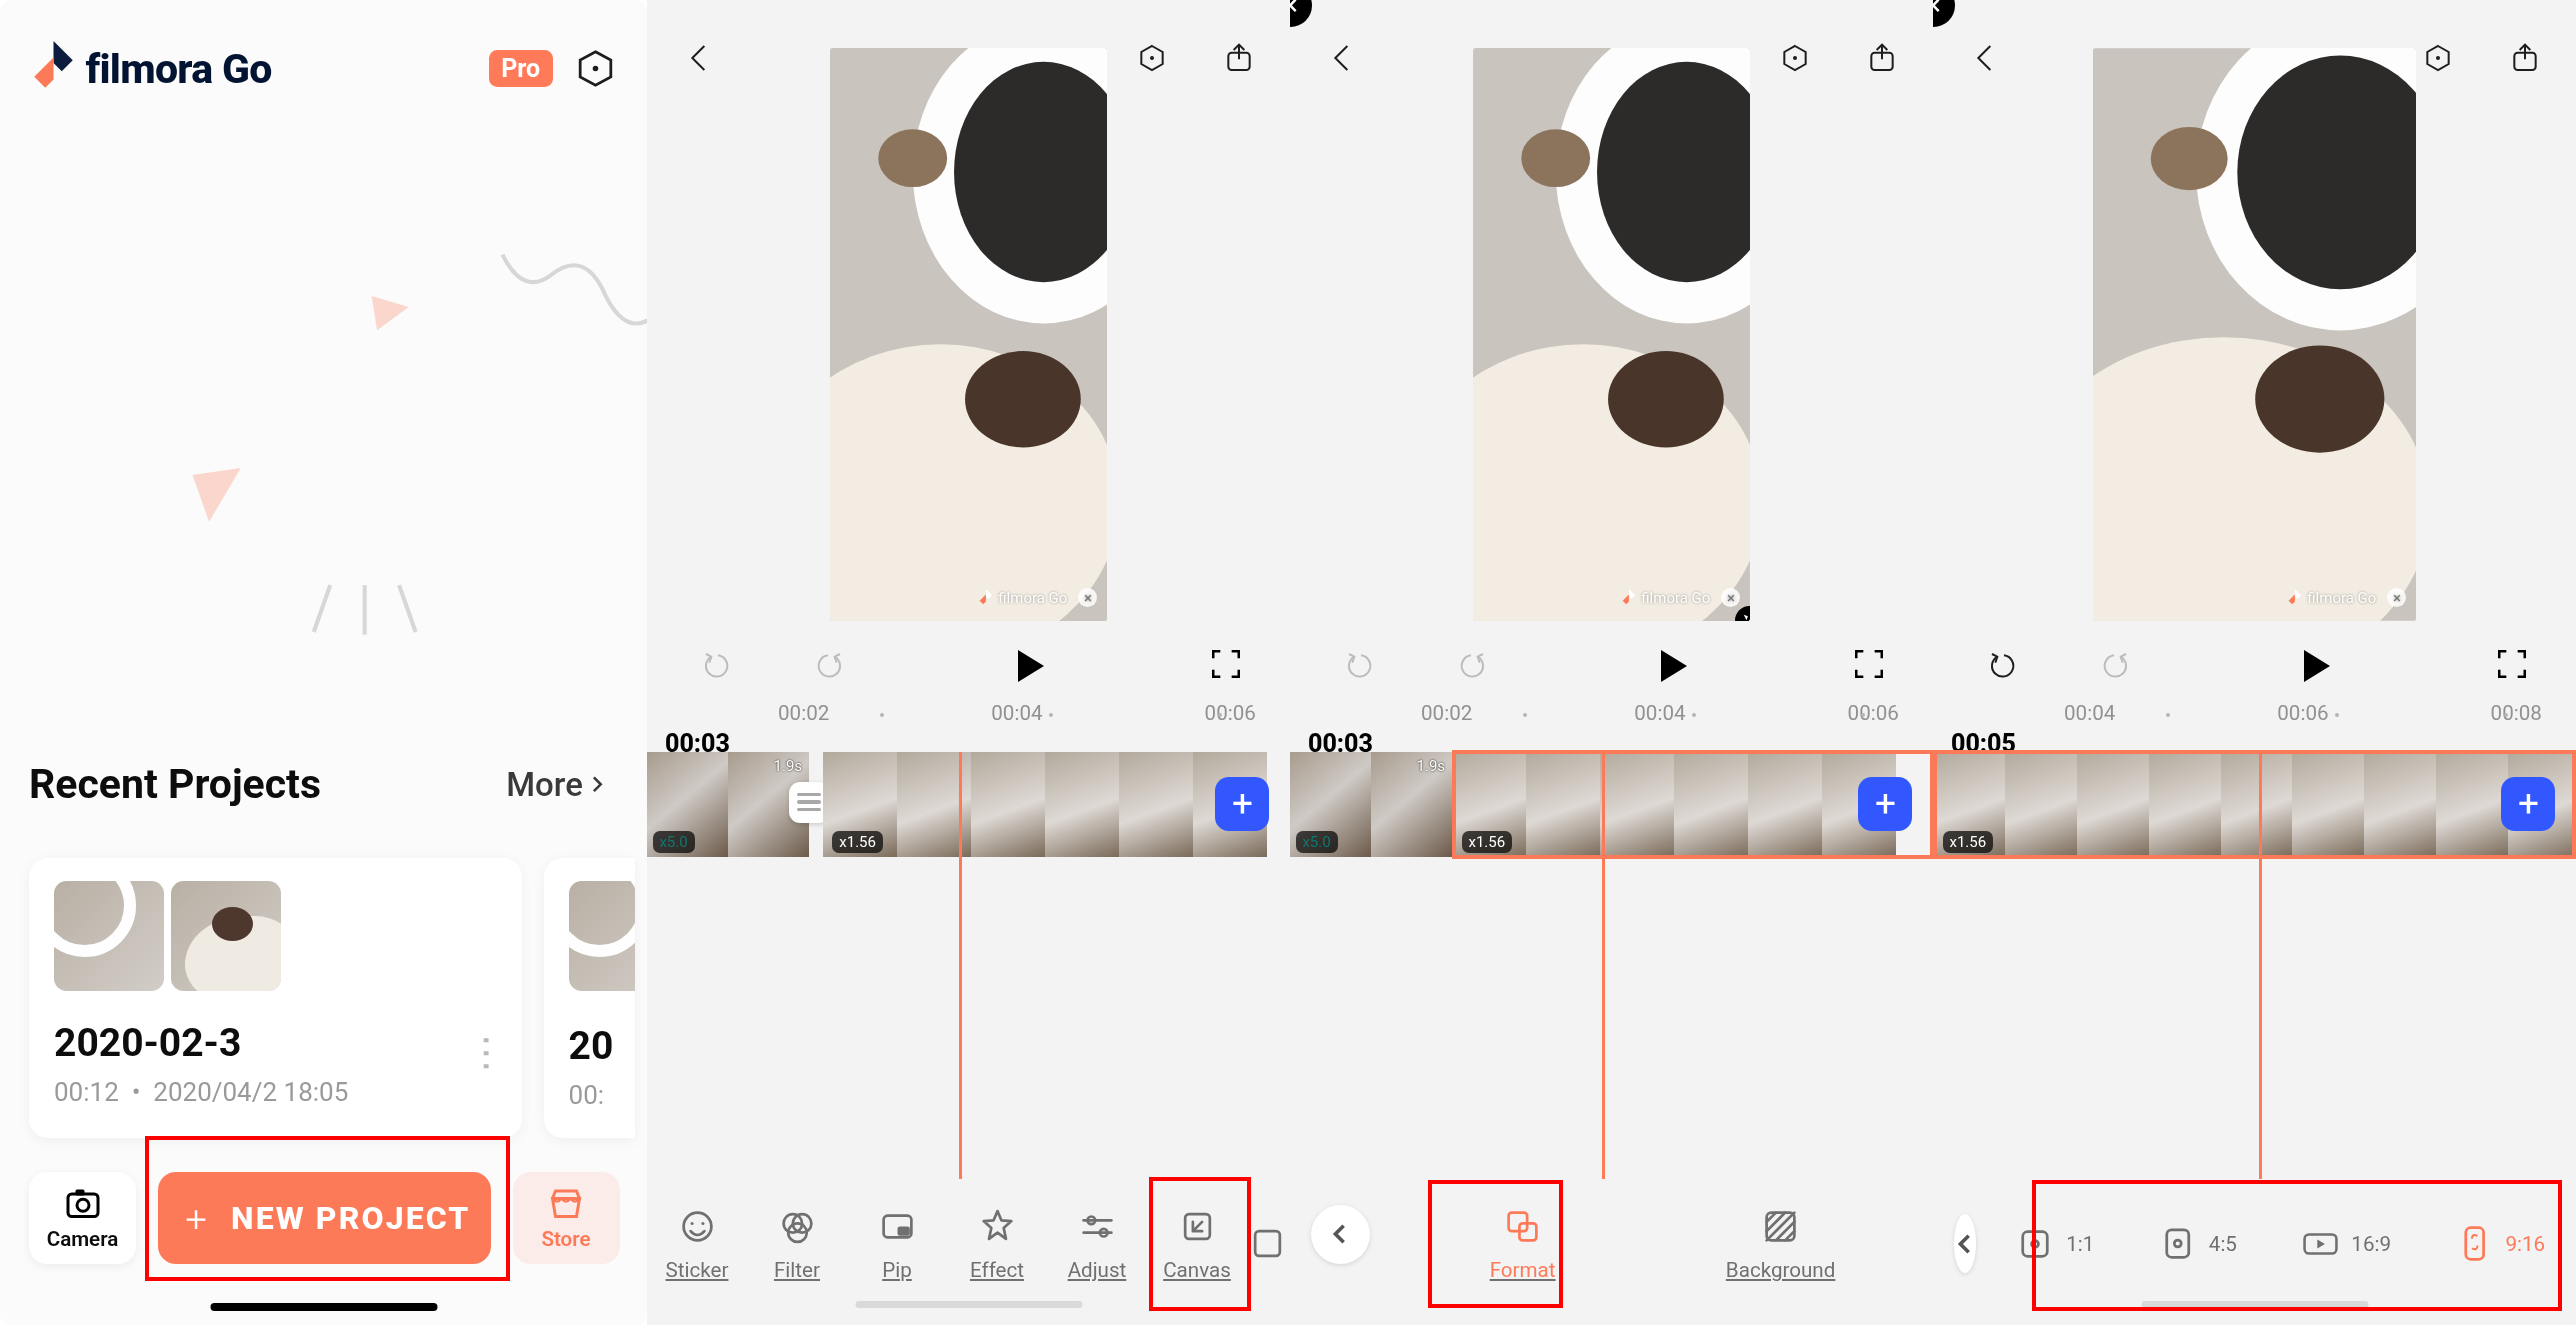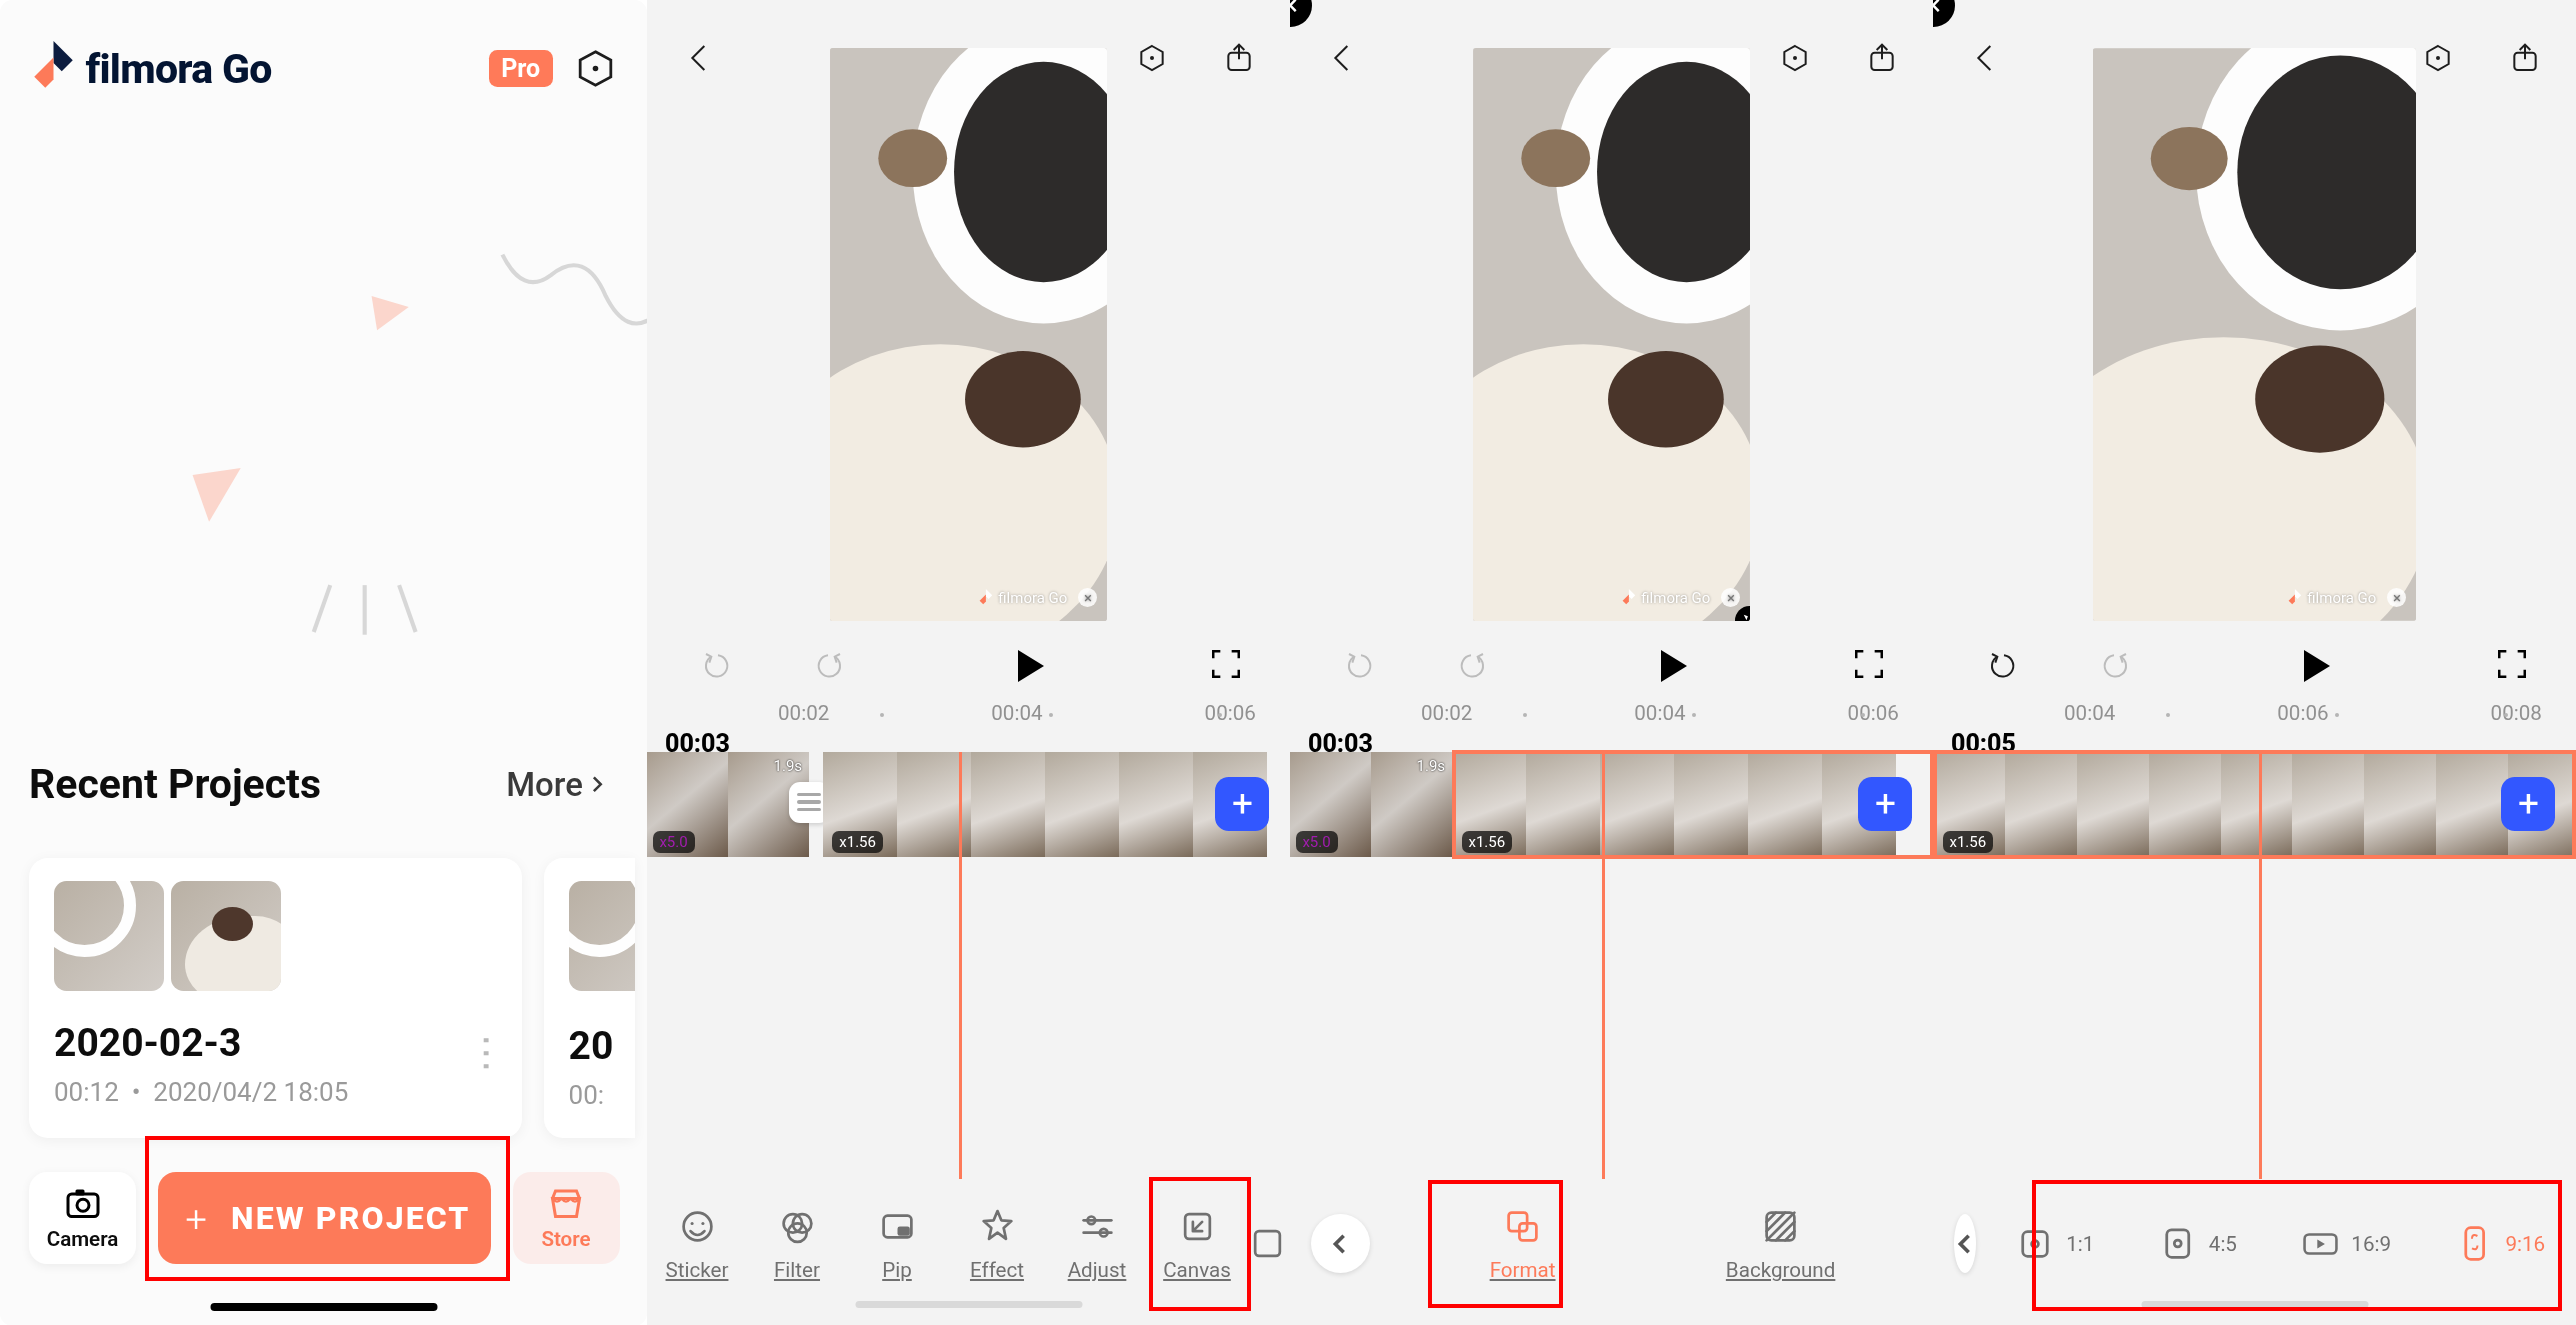--- a/index.html
+++ b/index.html
@@ -56,21 +56,21 @@
   .fsbtn svg{ width:34px; height:34px; stroke:#000; stroke-width:3.5; fill:none;}
   .ruler { display:flex; align-items:center; gap:0; padding:16.5px 0 0 0; position:relative; height:50px; }
   .ruler .cur { position:absolute; left:18px; font-size:25px; font-weight:800; color:#000;margin-top:41px; }
   .ruler .ticks { position:absolute; left:131px; right:0; top:11px; display:flex; gap:162px; font-size:20.6px; color:#919191; }
   .ruler .dots { position:absolute; left:233px; right:0; top:23.4px; display:flex; gap:165px; }
   .ruler .dots span{ width:4.1px;height:4.1px;background:#b5b5b5;border-radius:50%; display:inline-block;}
   .timeline { position:relative; height:105px; margin-top:12.4px; background:transparent; }
   .clip-row { position:absolute; left:0; top:0; height:74px; display:flex; }
   .clipA { width:162px; height:105px; display:flex; position:relative; }
   .clipA .frame{ flex:1; background:linear-gradient(140deg,#a79b8d 0%,#cfcac5 45%,#6c5a4a 100%); }
-  .clipA .badge{ position:absolute; bottom:4.1px; left:5.5px; background:rgba(0,0,0,.7); color:#a21caf; font-size:15px; padding:2.1px 6.9px; border-radius:6.9px;}
+  .clipA .badge{ position:absolute; bottom:4.1px; left:5.5px; background:rgba(0,0,0,.7); color:#0f766e; font-size:15px; padding:2.1px 6.9px; border-radius:6.9px;}
   .clipA .dur { position:absolute; top:5.5px; right:6.9px; font-size:15px; color:#fff; text-shadow:0 0 2.1px #000;}
   .clipA .white-chip{position:absolute; right:-20.6px; top:30px; width:41px;height:41px; background:#fff;border-radius:11px; box-shadow:0 1.4px 4.1px rgba(0,0,0,.15); display:flex; flex-direction:column; gap:4.1px; padding:11px 8.3px;}
   .clipA .white-chip span{height:3.4px;background:#a8a8a8;border-radius:2.1px;}
   .clipB { display:flex; height:105px; position:relative; }
   .clipB .frame{ width:74px; background:linear-gradient(160deg,#b2a99c 0%,#ded9d4 55%,#7a6a59 100%); }
   .clipB .badge{ position:absolute; bottom:4.1px; left:9.6px; background:rgba(0,0,0,.7); color:#fff; font-size:15px; padding:2.1px 6.9px; border-radius:6.9px;}
   .add-btn { position:absolute; right:20.6px; top:25px; width:54px;height:54px; background:#3257ff; border-radius:13.8px; display:flex; align-items:center; justify-content:center; color:#fff; font-size:37px; font-weight:400;}
   .playhead { position:absolute; top:0; width:2.8px; background:#fd7a59; }
   .selection-outline { position:absolute; border:4.1px solid #fd7a59; top:-2.1px; height:109px; }
   .rotate-bubble{ position:absolute; width:29px;height:29px;border-radius:50%;background:#000; color:#fff; display:flex;align-items:center;justify-content:center;}
@@ -84,21 +84,21 @@
   .tool.active .lbl{ color:#fd7a59; }
   .tool.active .ic svg{ stroke:#fd7a59; }
   .ts-scroll { position:absolute; left:50%; transform:translateX(-50%); bottom:-9.6px; width:227px;height:6.9px;background:#d9d9d9;border-radius:4.1px;}
   .hl-canvas { left:502px; bottom:15px; width:102px; height:134px; }
 
   .close-bubble{ position:absolute; top:-16.5px; width:43px;height:43px;border-radius:50%;background:#000;color:#fff;display:flex;align-items:center;justify-content:center;font-size:29px;}
 
   .back-circle{ width:59px;height:59px; border-radius:50%; background:#fff; box-shadow:0 1.4px 5.5px rgba(0,0,0,.12); display:flex;align-items:center;justify-content:center;}
   .back-circle svg{width:22px;height:22px;stroke:#555;stroke-width:4;fill:none;}
 
-  .canvas-tools { display:flex; align-items:center; gap:103px; padding-left:20.6px; width:100%; }
+  .canvas-tools { display:flex; align-items:flex-start; gap:103px; padding-left:20.6px; width:100%; }
   .hl-format { left:138px; bottom:18px; width:135px; height:128px; }
 
   .ratio-strip { display:flex; align-items:center; gap:65px; padding-left:13.8px; }
   .ratio { display:flex; flex-direction:row; align-items:center; gap:12.4px; color:#707070; }
   .ratio .shape{ width:37px;height:37px; display:flex;align-items:center;justify-content:center; }
   .ratio .shape svg{stroke:#707070;fill:none;stroke-width:4;}
   .ratio.active { color:#fd7a59; }
   .ratio.active .shape svg{stroke:#fd7a59;}
   .ratio .lbl{ font-size:20.6px; }
   .hl-ratio { right:13.8px; bottom:15px; width:530px; height:131px; }

